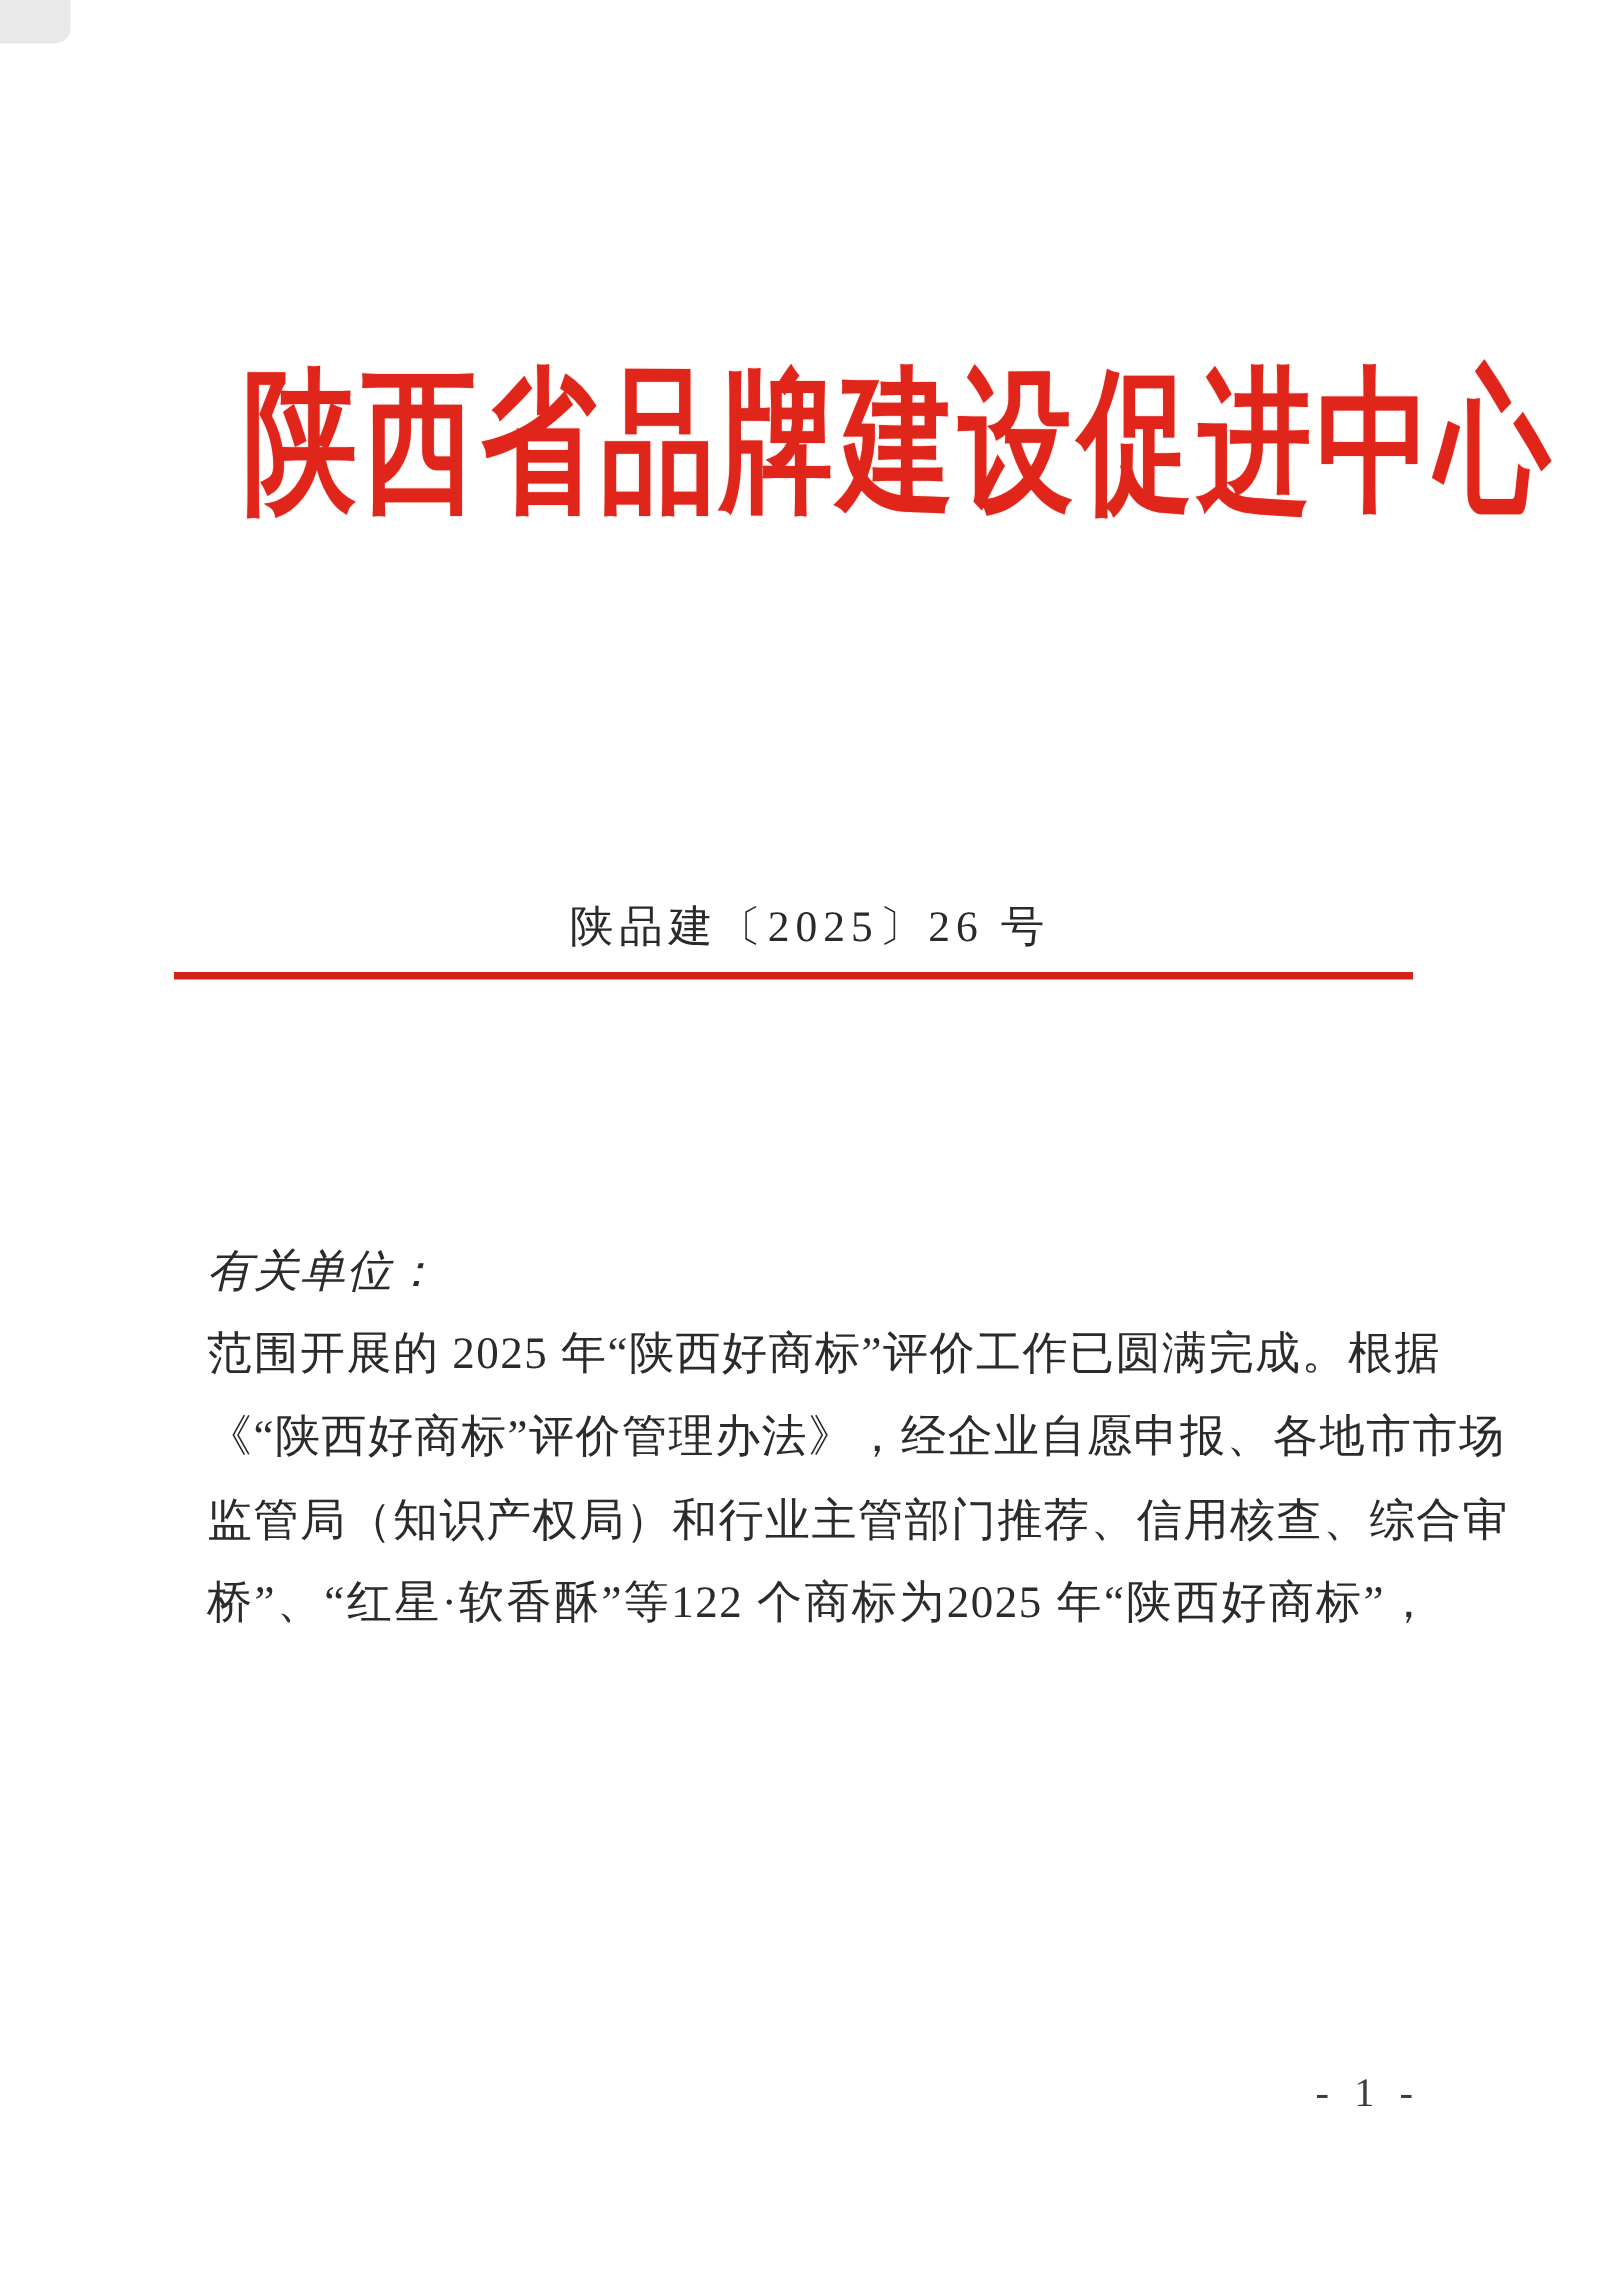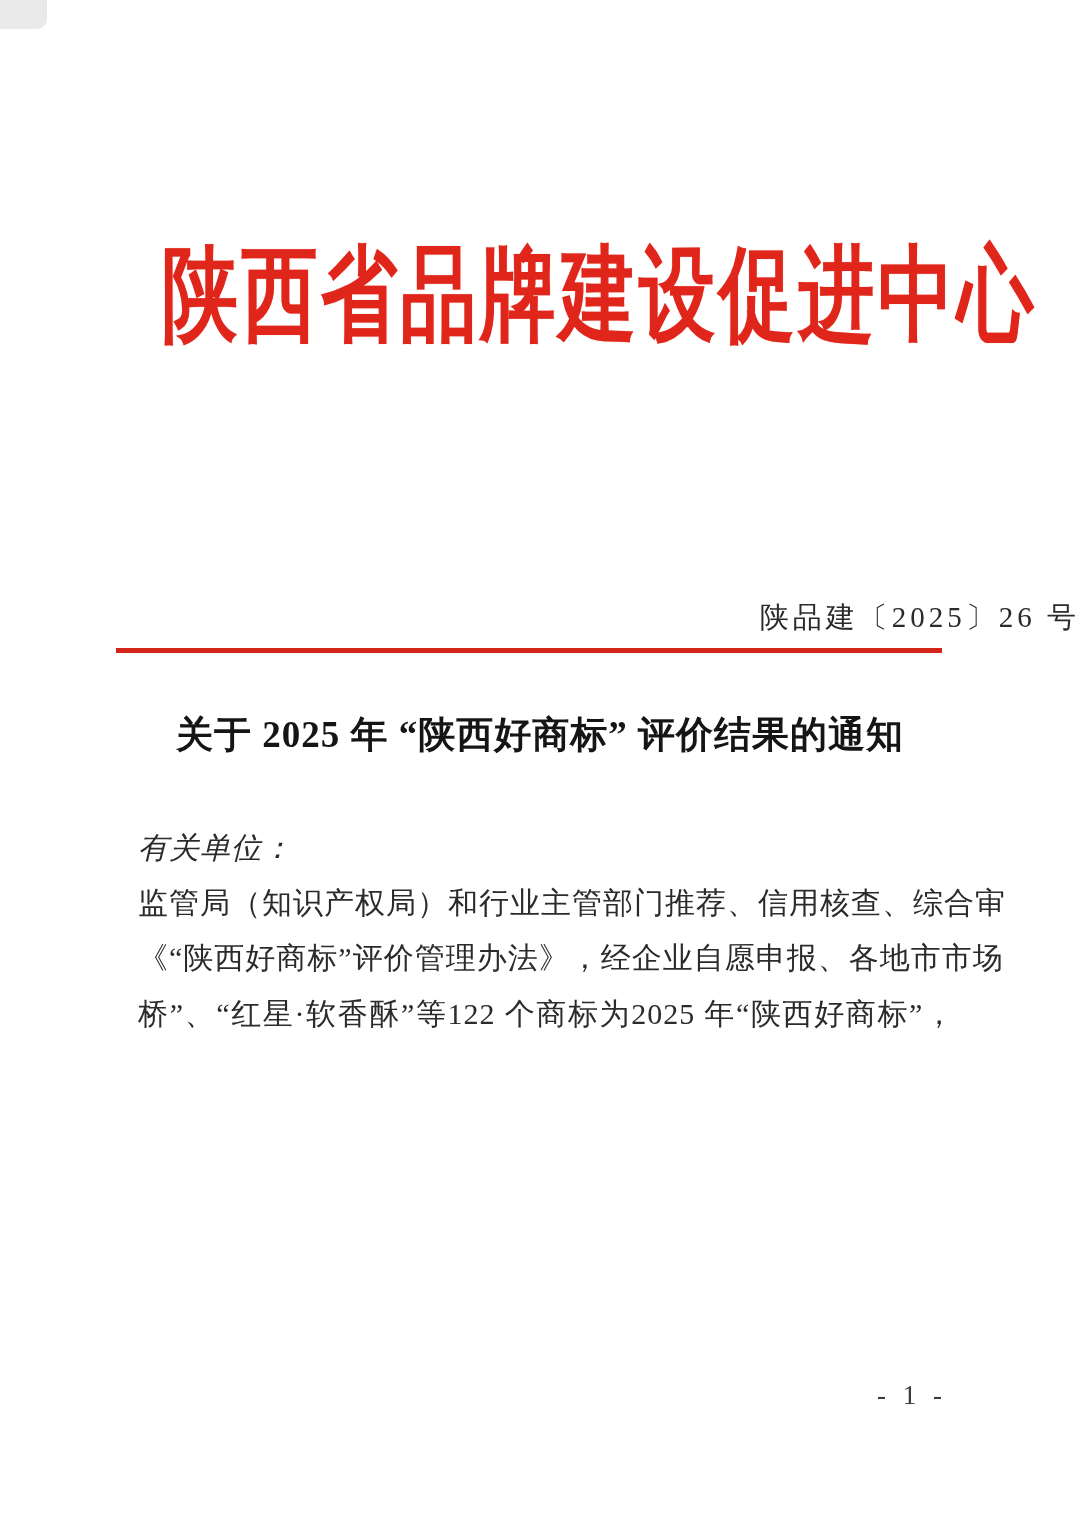--- a/index.html
+++ b/index.html
@@ -42,21 +42,21 @@
     transform: scaleX(0.73);
     transform-origin: center top;
     text-shadow: 0 0 1px rgba(224,37,27,.6);
   }
   
   .doc-number {
     position: absolute;
     top: 598px;
     left: 0;
     width: 100%;
-    text-align: right;
+    text-align: center;
     font-size: 29px;
     letter-spacing: 4px;
     color: #2a2a2a;
   }
   
   .divider {
     position: absolute;
     top: 648px;
     left: 116px;
     width: 826px;
@@ -120,24 +120,24 @@
   <div class="scan-artifact"></div>
 
   <div class="letterhead">
     <span>陕西省品牌建设促进中心</span>
   </div>
 
   <div class="doc-number">陕品建〔2025〕26 号</div>
 
   <div class="divider"></div>
 
-  <div class="notice-title">关于 2025 年 “陕西好商标” 评价结果的通知</div>
 
   <div class="body-text">
     <div class="line plain">有关单位：</div>
+    <div class="line">范围开展的 2025 年“陕西好商标”评价工作已圆满完成。根据</div>
+    <div class="line">《“陕西好商标”评价管理办法》，经企业自愿申报、各地市市场</div>
     <div class="line">监管局（知识产权局）和行业主管部门推荐、信用核查、综合审</div>
-    <div class="line">《“陕西好商标”评价管理办法》，经企业自愿申报、各地市市场</div>
     <div class="line">桥”、“红星·软香酥”等122 个商标为2025 年“陕西好商标”，</div>
   </div>
 
   <div class="page-number">- 1 -</div>
 
 </div>
 
 </body></html>

